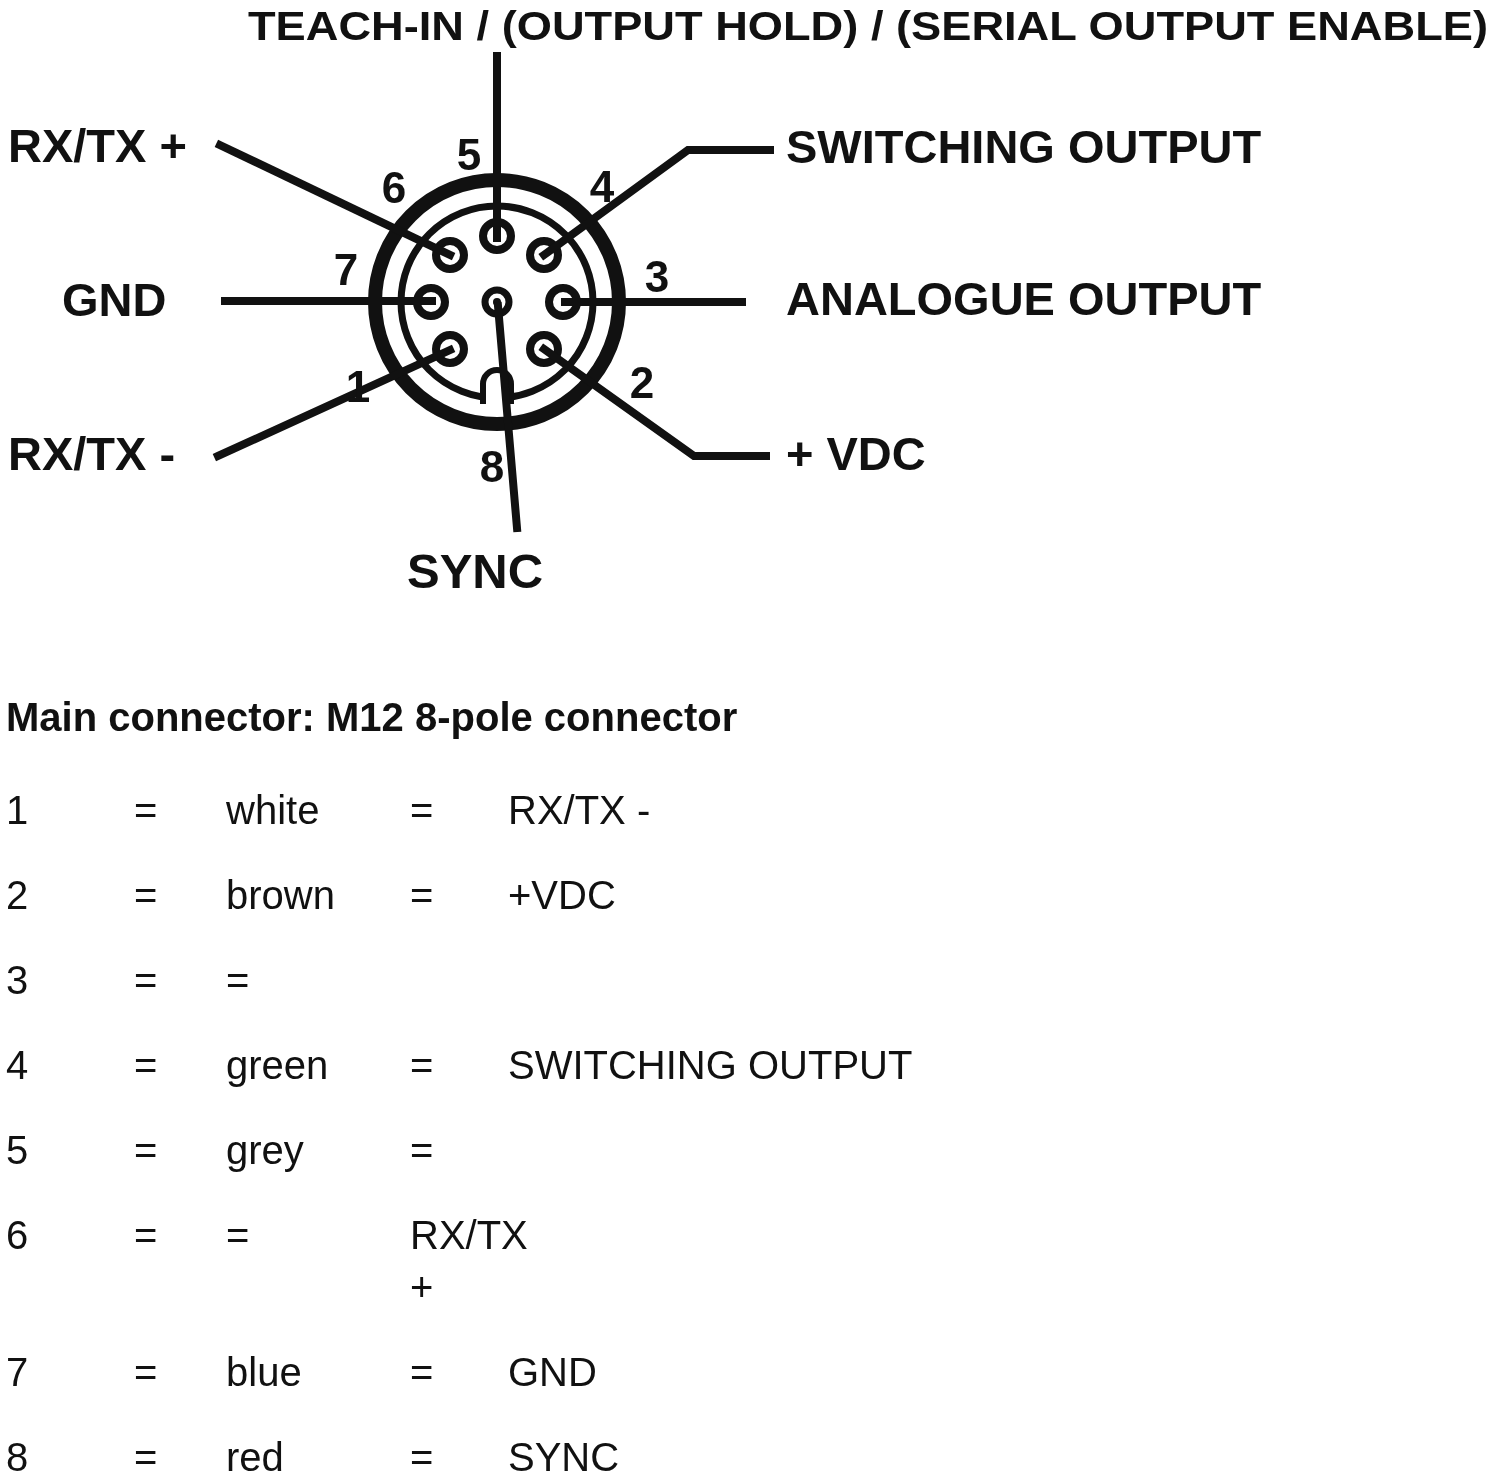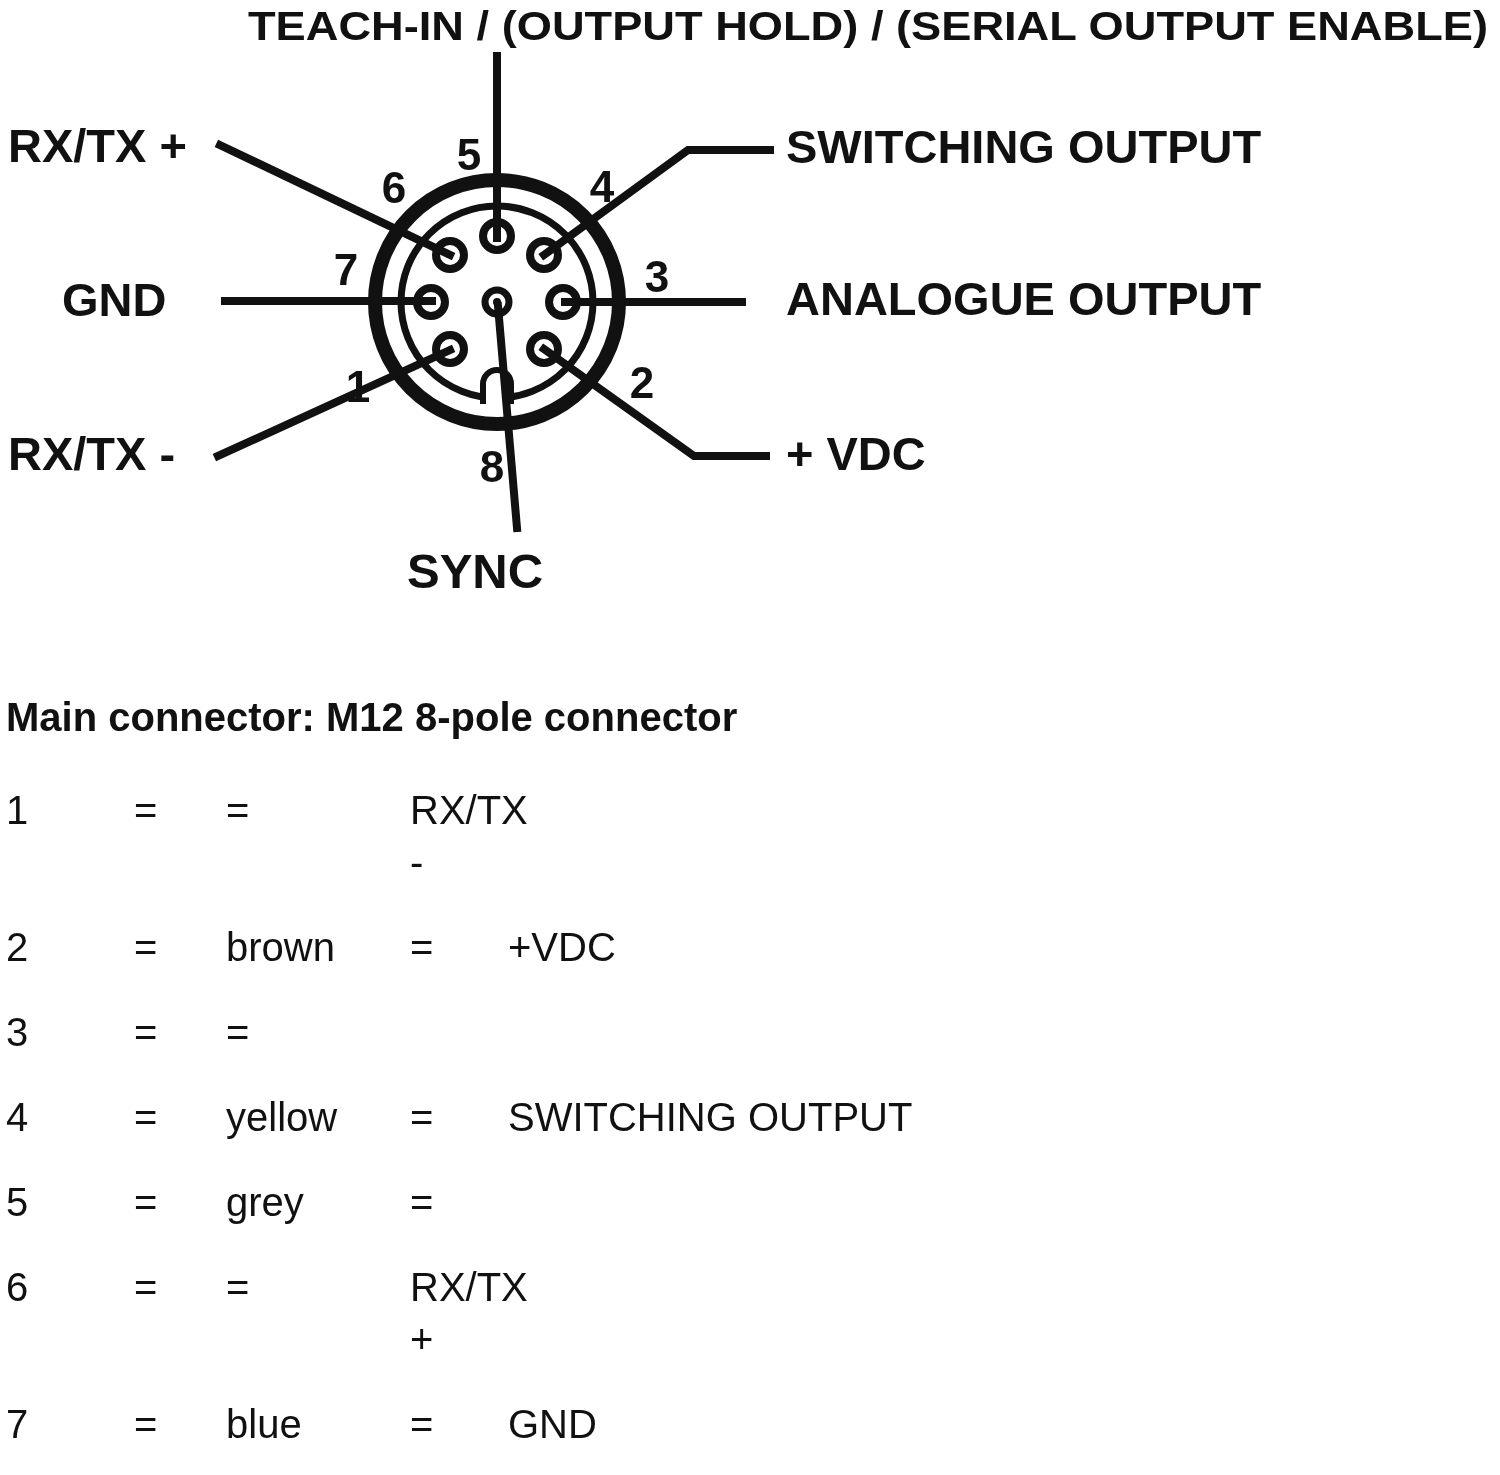--- a/index.html
+++ b/index.html
@@ -94,20 +94,21 @@
     <text x="407" y="588" class="lbl-sync">SYNC</text>
   </svg>
 
   
   <div class="pin-table">
     <div class="table-title">Main connector: M12 8-pole connector</div>
 
     <div class="row">
       <span>1</span>
       <span>=</span>
+      <span>white</span>
       <span>=</span>
       <span>RX/TX -</span>
     </div>
 
     <div class="row">
       <span>2</span>
       <span>=</span>
       <span>brown</span>
       <span>=</span>
       <span>+VDC</span>
@@ -115,21 +116,21 @@
 
     <div class="row">
       <span>3</span>
       <span>=</span>
       <span>=</span>
     </div>
 
     <div class="row">
       <span>4</span>
       <span>=</span>
-      <span>yellow</span>
+      <span>green</span>
       <span>=</span>
       <span>SWITCHING OUTPUT</span>
     </div>
 
     <div class="row">
       <span>5</span>
       <span>=</span>
       <span>grey</span>
       <span>=</span>
     </div>

